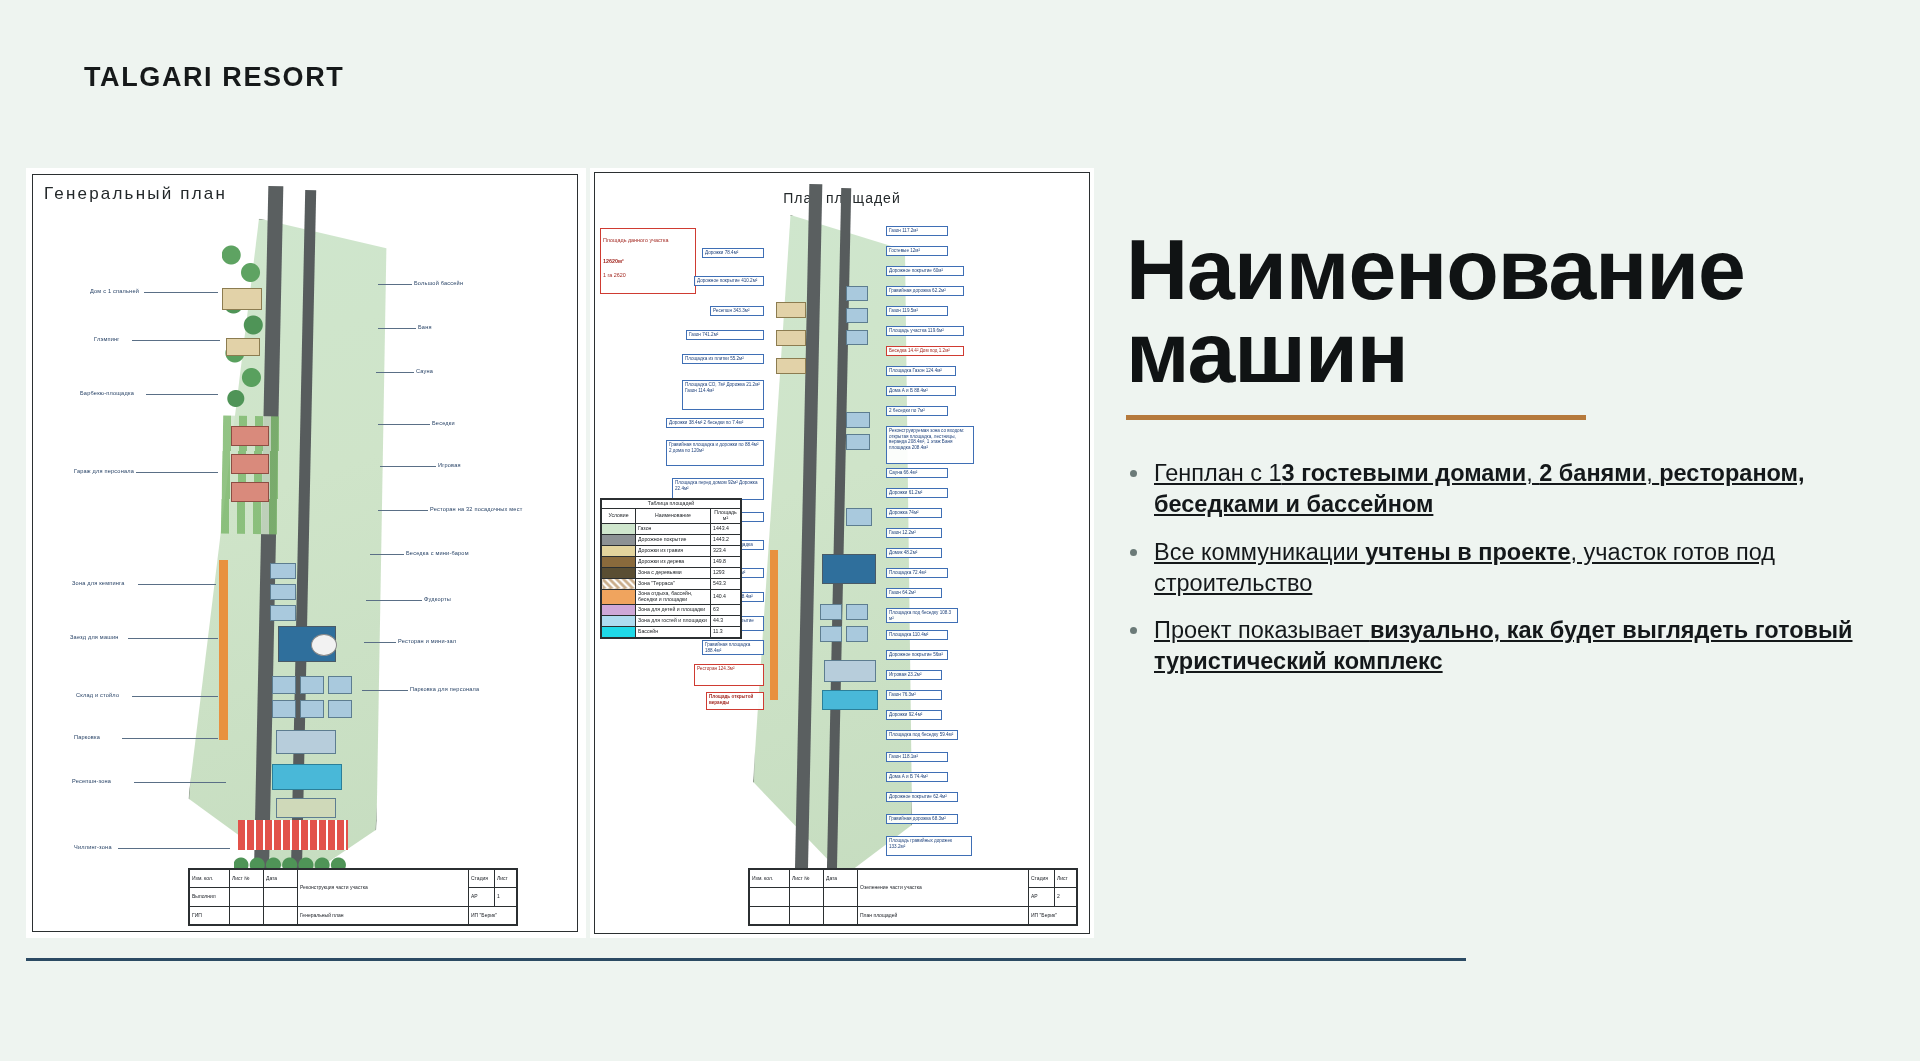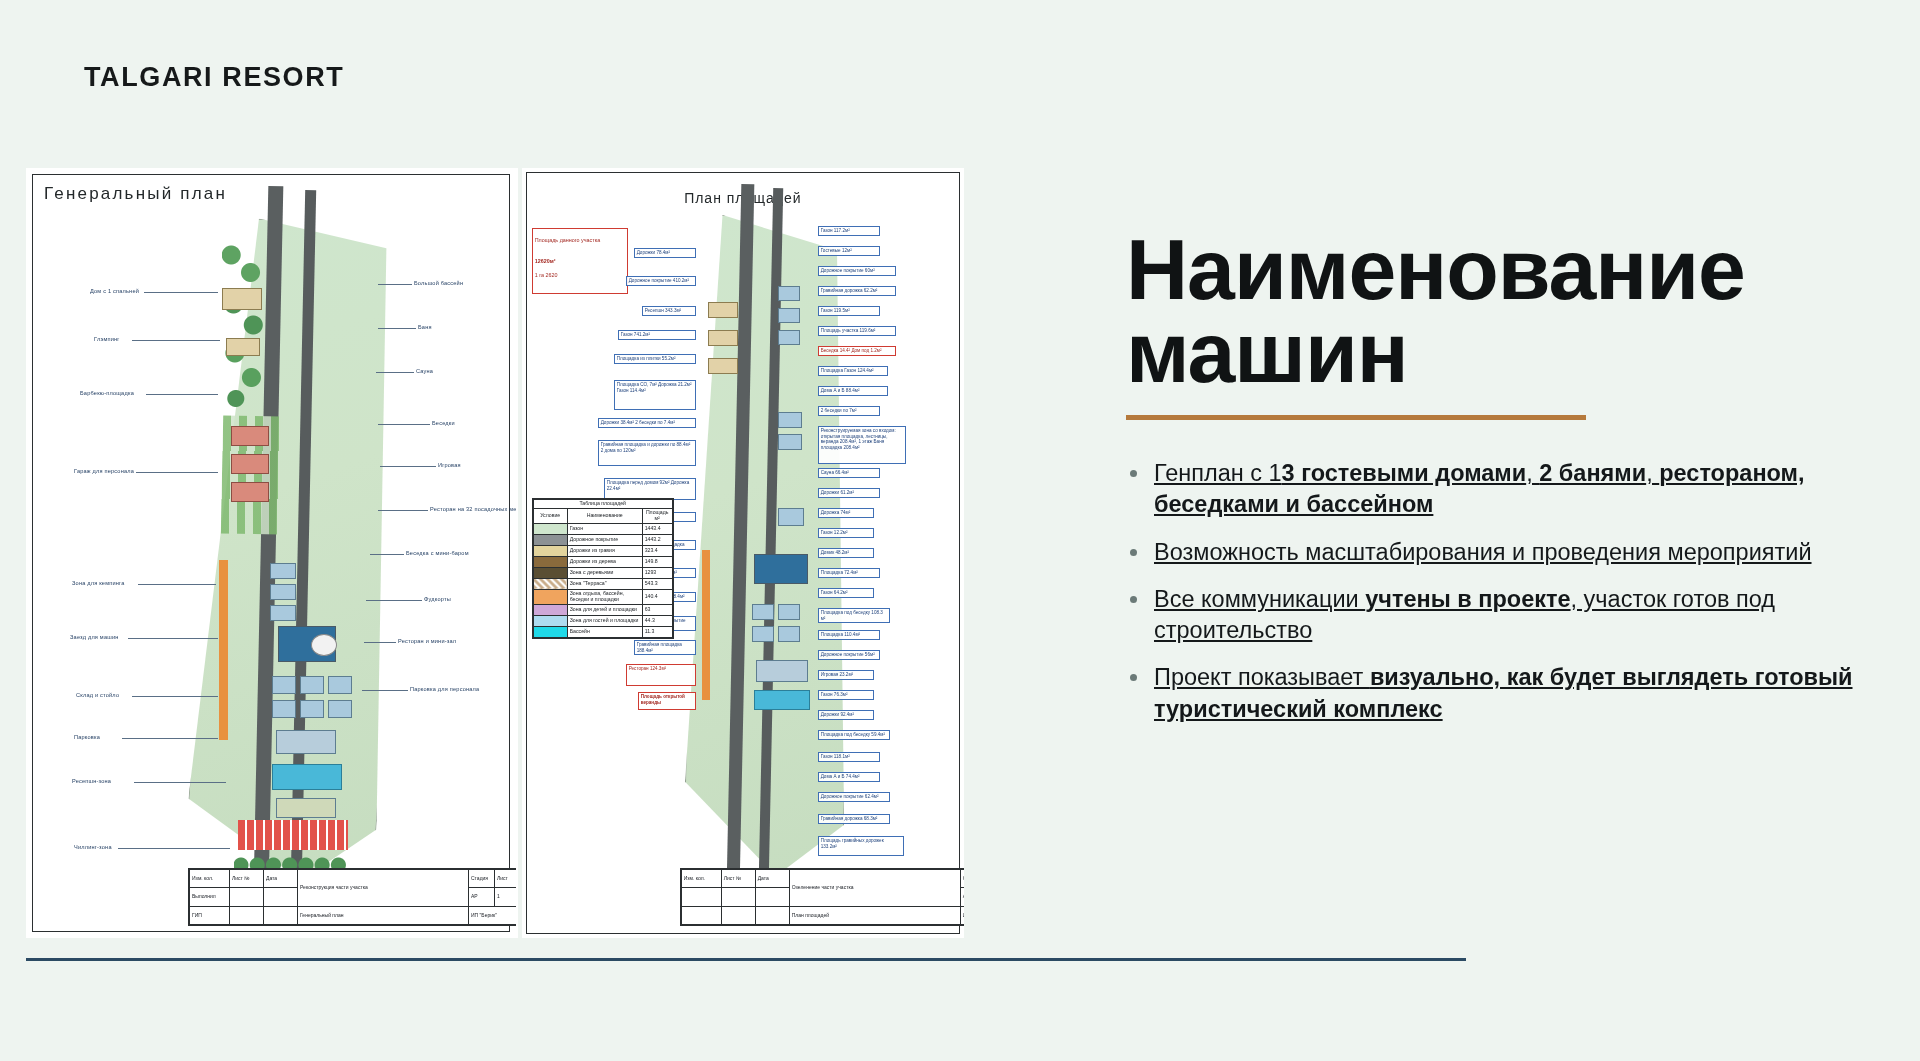--- a/index.html
+++ b/index.html
@@ -83,21 +83,21 @@
     width: 7px; height: 7px;
     border-radius: 50%;
     background: #6b7a78;
   }
   .bullets b { font-weight: bold; }
 
   
   .plans {
     position: absolute;
     left: 10px; top: 168px;
-    width: 938px; height: 770px;
+    width: 1068px; height: 770px;
     background: #ffffff;
     display: flex;
   }
   .plan {
     position: relative;
     height: 100%;
     background: #ffffff;
     overflow: hidden;
   }
   .plan-left  { width: 560px; border-right: 2px solid #ffffff; }
@@ -540,19 +540,18 @@
   <div class="bottom-rule"></div>
 
   <div class="right-col">
     <div class="headline">
       <span>Наименование</span>
       <span class="l2">машин</span>
     </div>
     <div class="rule"></div>
     <ul class="bullets">
       <li>Генплан с 1<b>3 гостевыми домами</b>, <b>2 банями</b>, <b>рестораном, беседками и бассейном</b></li>
-      <li>Возможность масштабирования и проведения мероприятий</li>
       <li>Все коммуникации <b>учтены в проекте</b>, участок готов под строительство</li>
       <li>Проект показывает <b>визуально, как будет выглядеть готовый туристический комплекс</b></li>
     </ul>
   </div>
 
 </div>
 
 </body></html>

